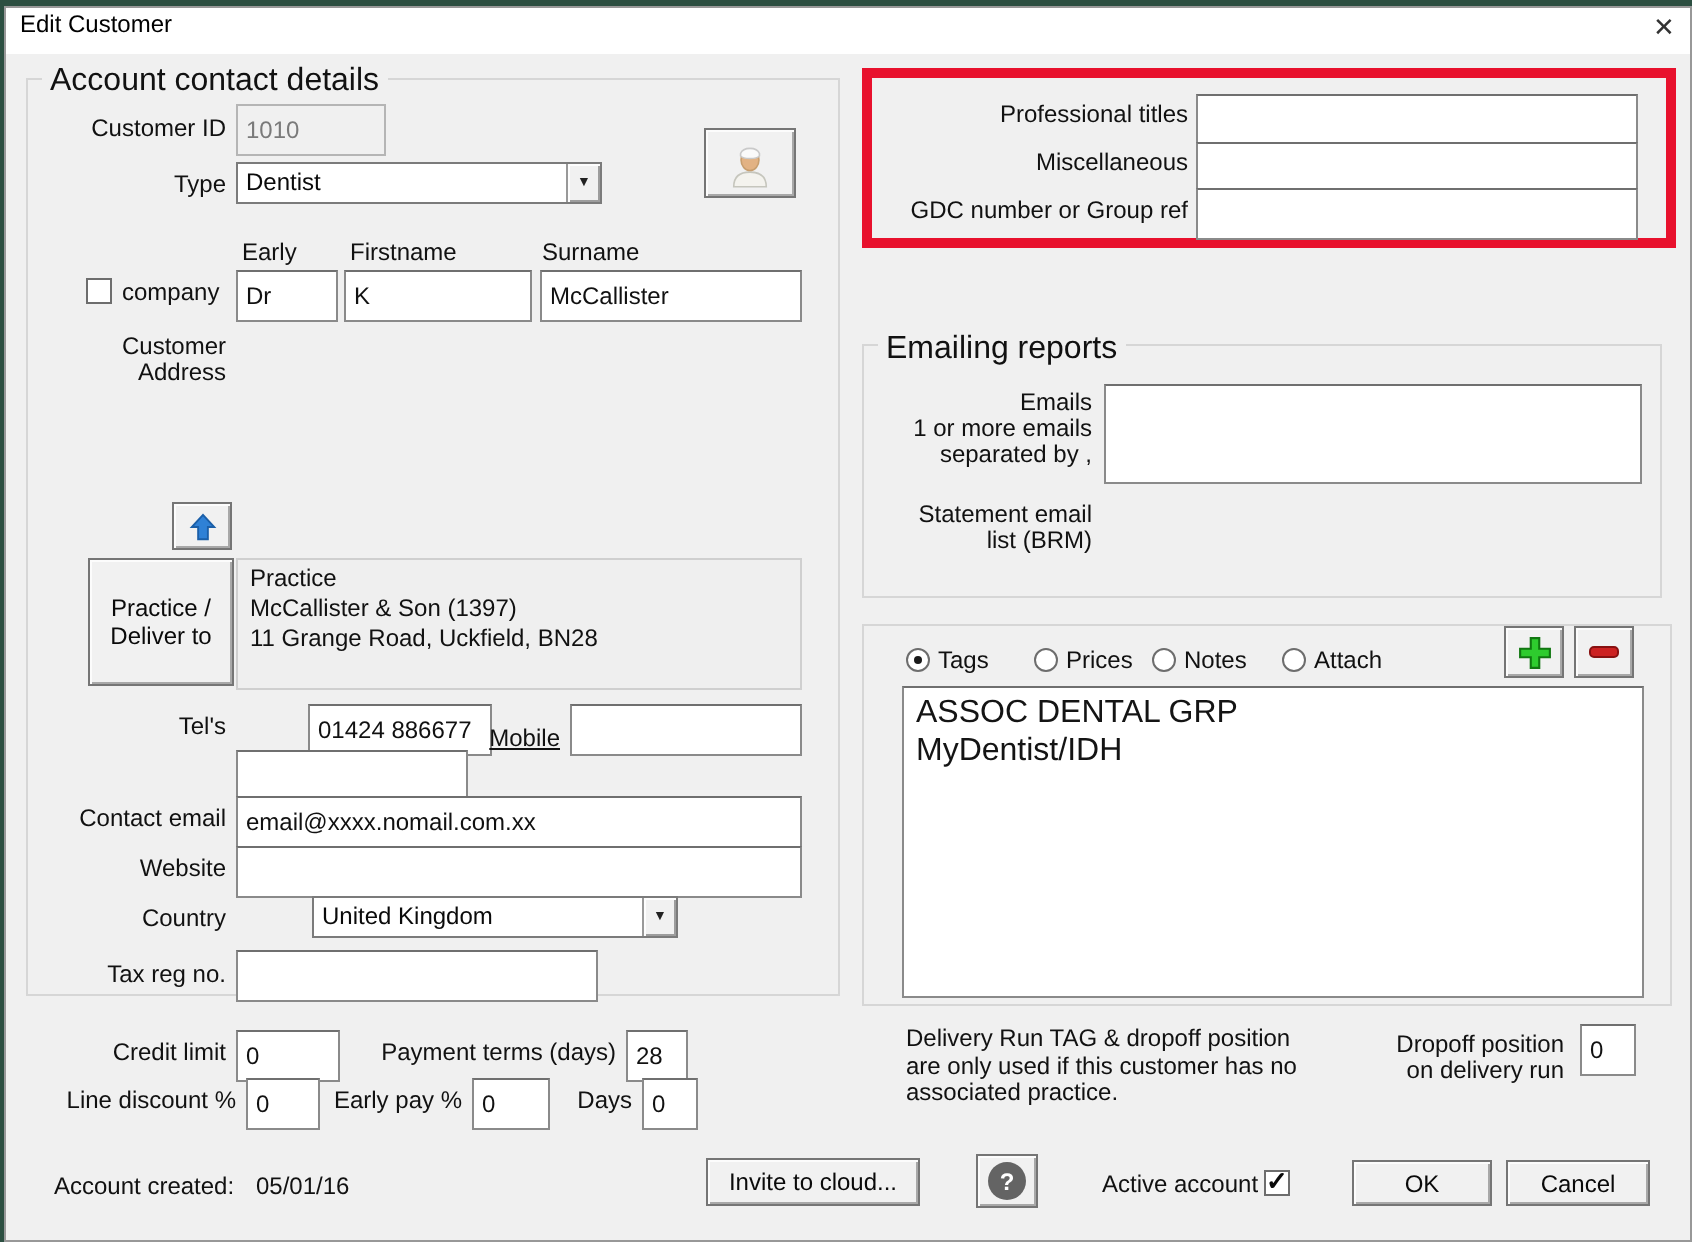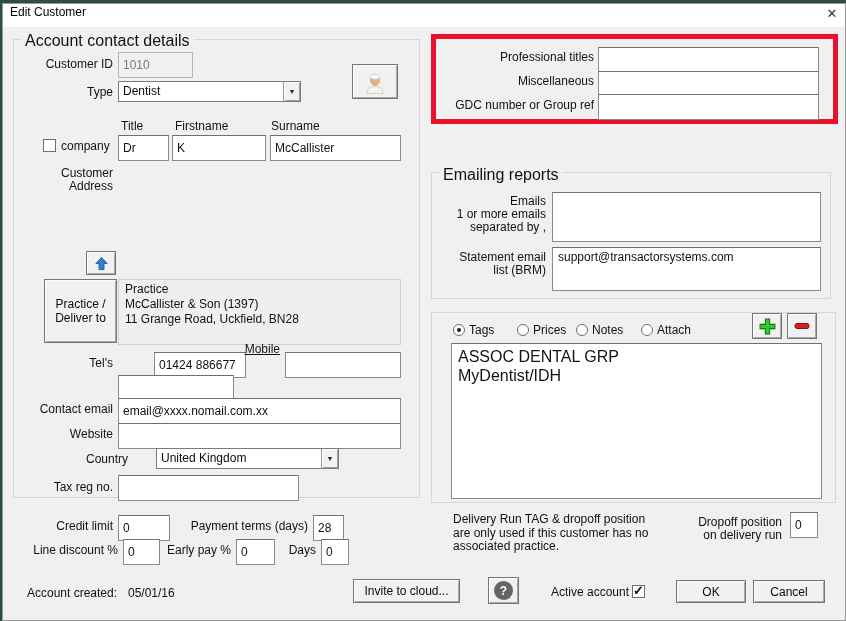--- a/index.html
+++ b/index.html
@@ -80,21 +80,21 @@
   <div class="btn" style="left:352px; top:64px; width:46px; height:35px;">
     <span>
       <svg width="26" height="26" viewBox="0 0 32 32">
         <path d="M6 30 q0 -9 10 -9 q10 0 10 9 z" fill="#f4f3ee" stroke="#c6c6bd"></path>
         <ellipse cx="16" cy="13.5" rx="5.5" ry="6.5" fill="#e2b283" stroke="#c79e6e"></ellipse>
         <path d="M10.2 9.5 a6 4.2 0 0 1 11.6 0 l0 1.5 a6 2.2 0 0 1 -11.6 0 z" fill="#fafafa" stroke="#c9c9c9"></path>
       </svg>
     </span>
   </div>
 
-  <div class="llabel" style="left:121px; top:120px;">Title</div>
+  <div class="llabel" style="left:121px; top:120px;">Early</div>
   <div class="llabel" style="left:175px; top:120px;">Firstname</div>
   <div class="llabel" style="left:271px; top:120px;">Surname</div>
 
   <span class="cb" style="left:43px; top:139px;"></span>
   <div class="llabel" style="left:61px; top:140px;">company</div>
   <input class="field" style="left: 118px; top: 135px; width: 51px; height: 21px;" value="Dr">
   <input class="field" style="left: 172px; top: 135px; width: 94px; height: 21px;" value="K">
   <input class="field" style="left: 270px; top: 135px; width: 131px; height: 21px;" value="McCallister">
 
   <div class="rlabel" style="left:23px; top:167px; width:90px;">
@@ -113,31 +113,31 @@
   <div class="btn" style="left:44px; top:279px; width:73px; height:64px; flex-direction:column; line-height:14px;">
     <span>Practice /</span>
     <span>Deliver to</span>
   </div>
   <div class="panel" style="left:118px; top:279px; width:283px; height:66px;">Practice
 McCallister &amp; Son (1397)
 11 Grange Road, Uckfield, BN28</div>
 
   <div class="rlabel" style="left:23px; top:357px; width:90px;">Tel's</div>
   <input class="field" style="left: 118px; top: 352px; width: 92px; height: 21px; margin-left: 36px;" value="01424 886677">
-  <div class="rlabel" style="left:240px; top:343px; width:40px;text-decoration:underline;">Mobile</div>
+  <div class="rlabel" style="left:240px; top:363px; width:40px;text-decoration:underline;">Mobile</div>
   <input class="field" style="left: 285px; top: 352px; width: 116px; height: 21px;" value="">
   <input class="field" style="left: 118px; top: 375px; width: 116px; height: 21px;" value="">
 
   <div class="rlabel" style="left:23px; top:403px; width:90px;">Contact email</div>
   <input class="field" style="left: 118px; top: 398px; width: 283px; height: 21px;" value="email@xxxx.nomail.com.xx">
 
   <div class="rlabel" style="left:23px; top:428px; width:90px;">Website</div>
   <input class="field" style="left: 118px; top: 423px; width: 283px; height: 21px;" value="">
 
-  <div class="rlabel" style="left:38px; top:453px; width:90px;">Country</div>
+  <div class="rlabel" style="left:23px; top:453px; width:90px;">Country</div>
   <div class="combo" style="left:122px; top:448px; width:183px; height:21px;margin-left:34px;">
     <div class="ctxt">United Kingdom</div>
     <div class="cbtn">▼</div>
   </div>
 
   <div class="rlabel" style="left:23px; top:481px; width:90px;">Tax reg no.</div>
   <input class="field" style="left: 118px; top: 475px; width: 181px; height: 21px;" value="">
 
   <div class="rlabel" style="left:23px; top:520px; width:90px;">Credit limit</div>
   <input class="field" style="left: 118px; top: 515px; width: 52px; height: 19px;" value="0">
@@ -166,21 +166,20 @@
     <span>Emails</span><br>
     <span>1 or more emails</span><br>
     <span>separated by ,</span>
   </div>
   <textarea class="tarea" style="left: 552px; top: 192px; width: 269px; height: 50px;"></textarea>
 
   <div class="rlabel" style="left:436px; top:251px; width:110px;">
     <span>Statement email</span><br>
     <span>list (BRM)</span>
   </div>
-  <textarea class="tarea" style="left: 552px; top: 247px; width: 269px; height: 44px;">support@transactorsystems.com</textarea>
 
   <div class="group" style="left:431px; top:312px; width:405px; height:191px;"></div>
 
   <span class="radio on" style="left:453px; top:324px;"></span>
   <div class="llabel" style="left:469px; top:324px;">Tags</div>
   <span class="radio" style="left:517px; top:324px;"></span>
   <div class="llabel" style="left:533px; top:324px;">Prices</div>
   <span class="radio" style="left:576px; top:324px;"></span>
   <div class="llabel" style="left:592px; top:324px;">Notes</div>
   <span class="radio" style="left:641px; top:324px;"></span>

